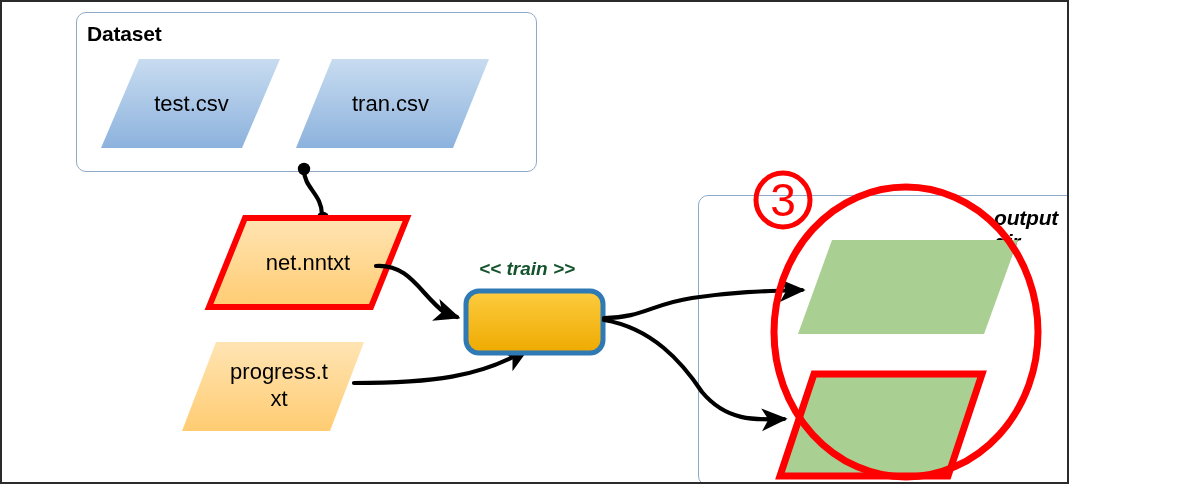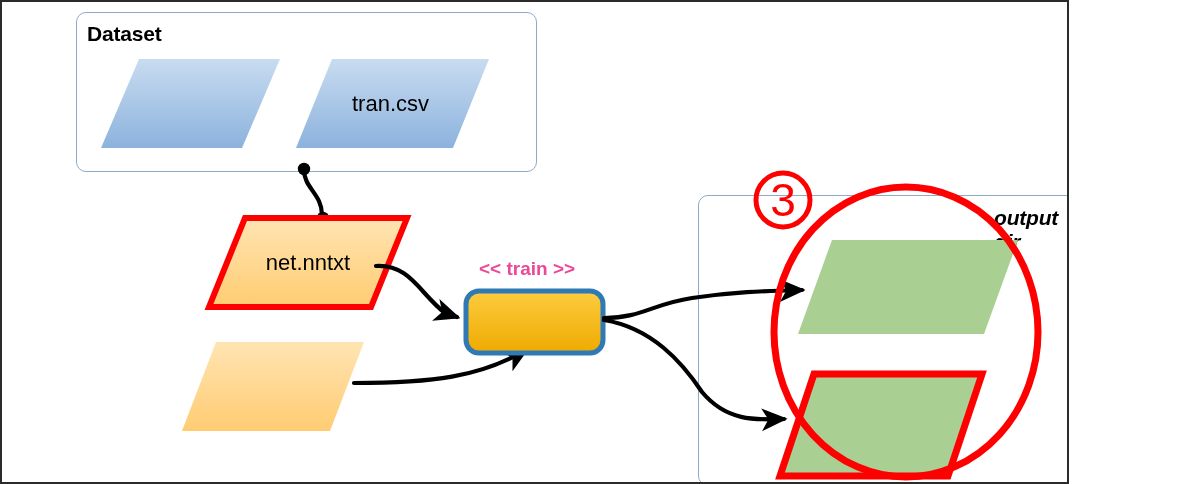--- a/index.html
+++ b/index.html
@@ -55,23 +55,24 @@
     line-height: 1.22;
   }
   .node-text.cli {
     color: #ffffff;
     font-size: 23px;
   }
   .stereotype {
     position: absolute;
     font-weight: bold;
     font-size: 19px;
-    color: #ec4899;
+    color: #14532d;
     letter-spacing: 0px;
     white-space: nowrap;
+    font-style: italic;
   }
   .step-badge {
     position: absolute;
     display: flex;
     align-items: center;
     justify-content: center;
     color: #ff0000;
     font-size: 46px;
     font-weight: normal;
     line-height: 1;
@@ -131,25 +132,28 @@
 
     <polygon points="830,238 1016,238 982,332 796,332" fill="#a9cf92" stroke="none"></polygon>
 
     <polygon points="812,372 980,372 946,474 778,474" fill="#a9cf92" stroke="#ff0000" stroke-width="7" stroke-linejoin="miter"></polygon>
 
     <ellipse cx="904" cy="330" rx="132" ry="145" fill="none" stroke="#ff0000" stroke-width="7"></ellipse>
 
     <circle cx="781" cy="198" r="27" fill="none" stroke="#ff0000" stroke-width="5"></circle>
   </svg>
 
+  <div class="node-text" style="left:137px; top:78px; width:105px; height:48px;">test.csv</div>
 
   <div class="node-text" style="left:241px; top:238px; width:130px; height:46px;">net.nntxt</div>
 
   <div class="node-text" style="left:331px; top:78px; width:115px; height:48px;">tran.csv</div>
 
+  <div class="node-text" style="left:211px; top:348px; width:132px; height:72px;">progress.t
+xt</div>
 
 
   <div class="stereotype" style="left:477px; top:256px;">&lt;&lt; train &gt;&gt;</div>
 
 
 
   <div class="step-badge" style="left:756px; top:172px; width:50px; height:52px;">3</div>
 
 </div>
 

